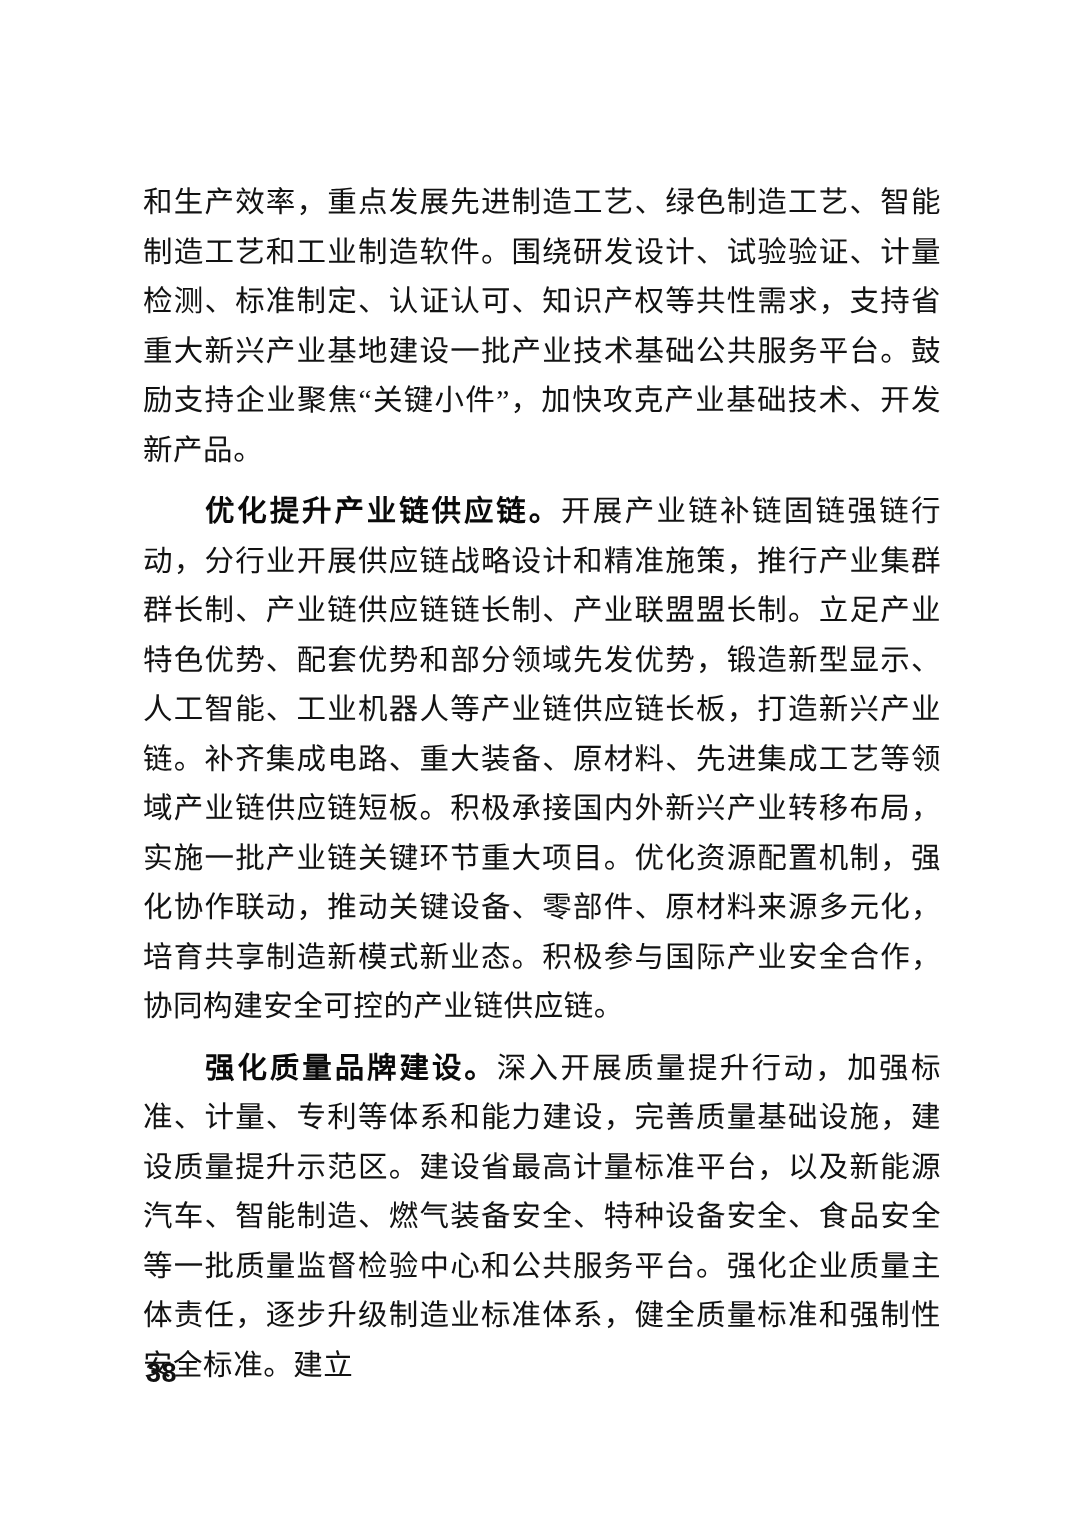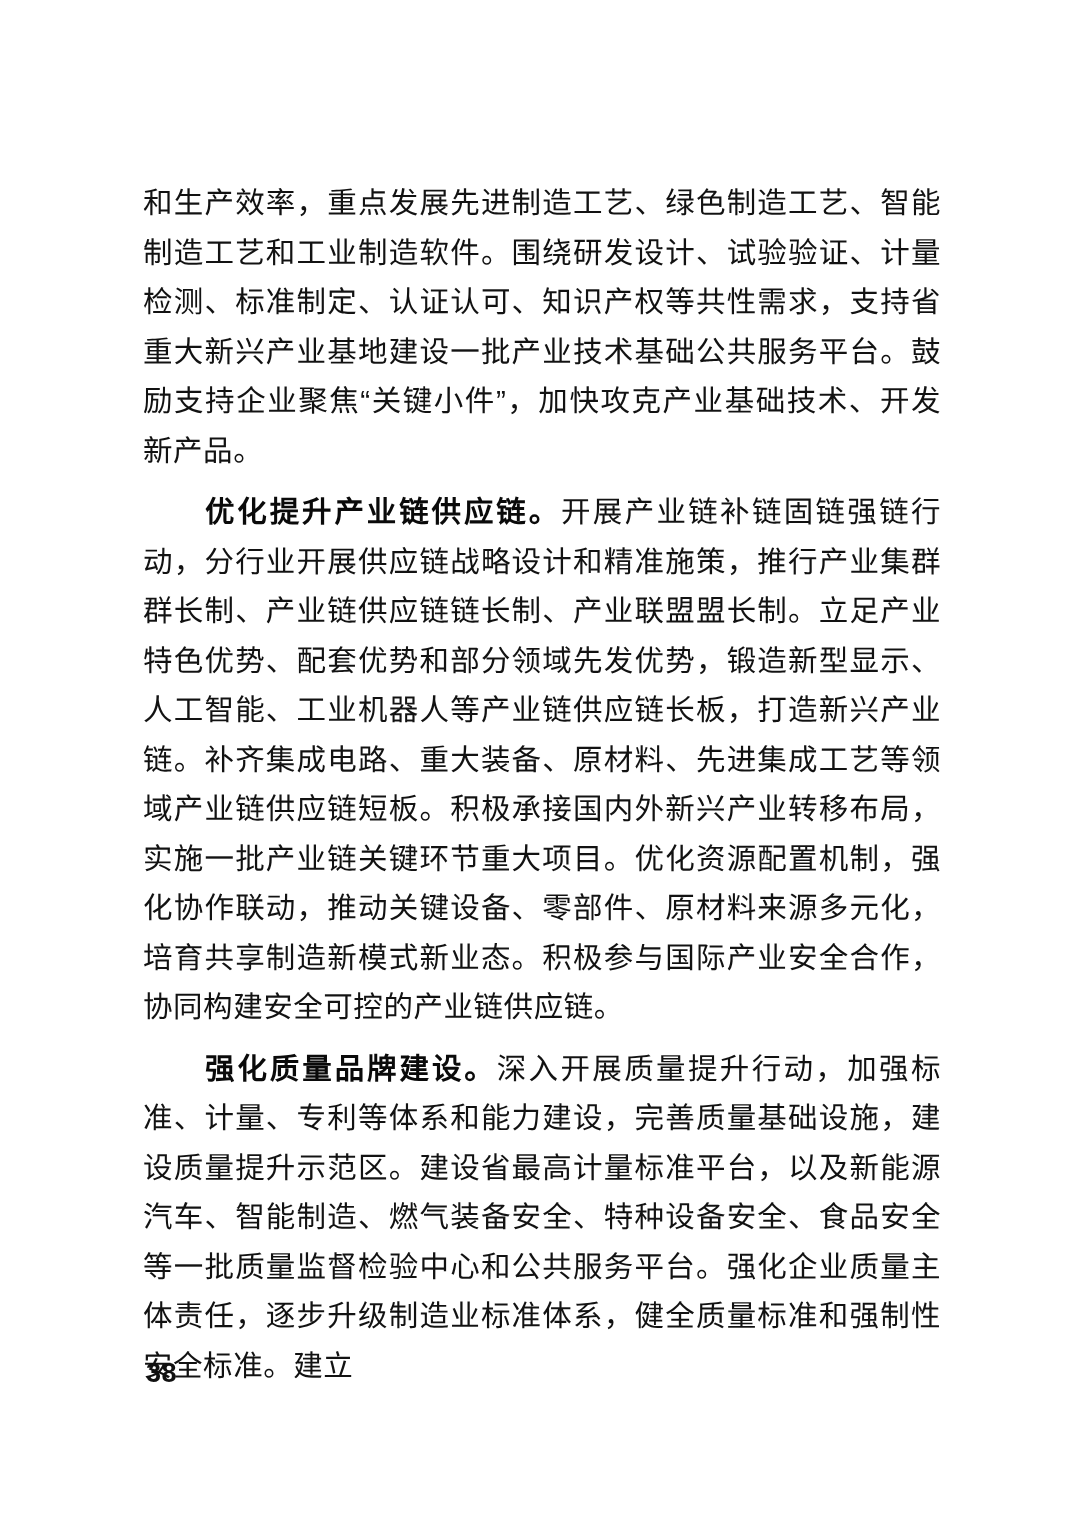--- a/index.html
+++ b/index.html
@@ -28,21 +28,21 @@
   .para {
     margin: 0;
     font-size: 29.5px;
     line-height: 49.5px;
     color: #121212;
     text-align: justify;
     text-justify: inter-character;
     letter-spacing: 0.55px;
     text-indent: 0;
     word-break: break-all;
-    font-family: Liberation Sans, sans-serif;
+    font-family: Liberation Serif, serif;
   }
 
   .para.indent {
     text-indent: 62px;
   }
 
   .para + .para {
     margin-top: 12px;
   }
 

